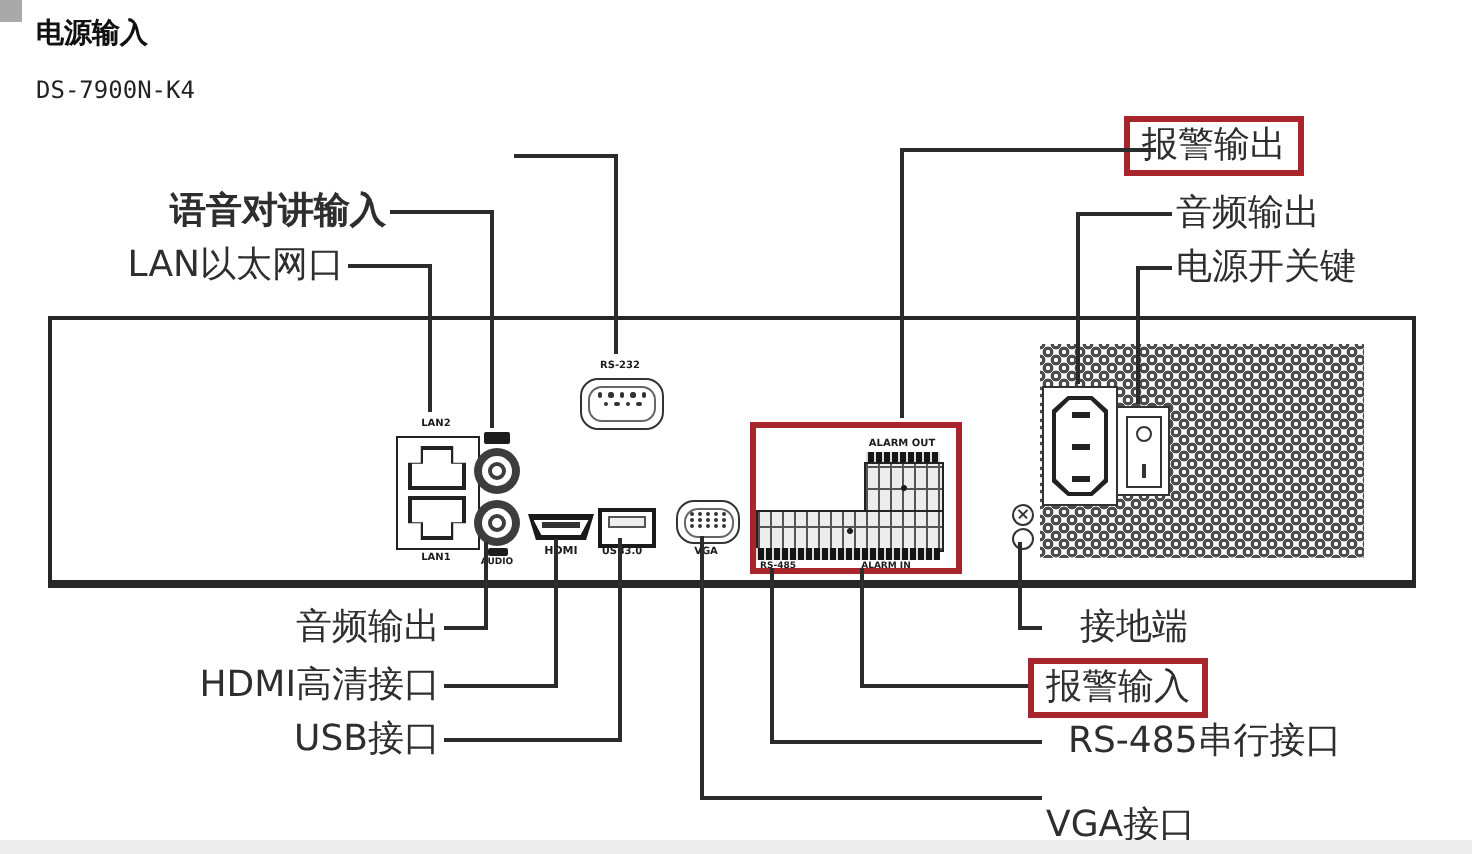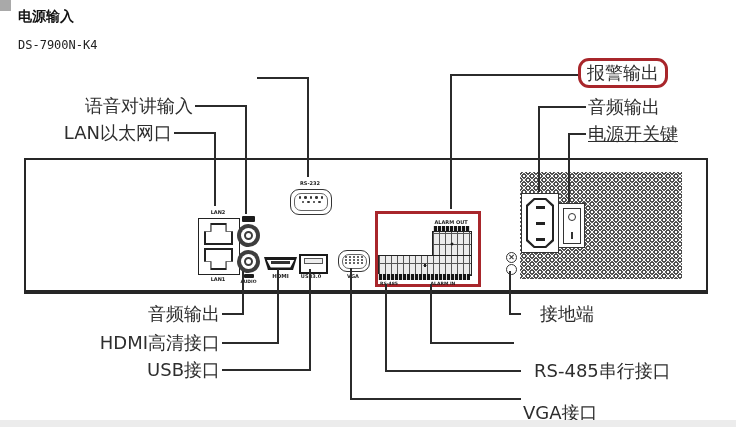--- a/index.html
+++ b/index.html
@@ -184,32 +184,33 @@
     <div class="abs cutout" style="left:532px;top:43px;width:25px;height:43px;">
       <div class="swin">
         <div class="swc"></div>
           <div class="swb"></div>
       </div>
     </div>
     <div class="abs screw x" style="left:480px;top:92px;width:9px;height:9px;"></div>
     <div class="abs screw" style="left:480px;top:104px;width:9px;height:9px;"></div>
   </div>
 
-  <div class="co" style="right:543px;top:96px;">语音对讲输入</div>
+  <div class="co" style="right:543px;top:96px;font-weight:bold;">语音对讲输入</div>
   <div class="co" style="right:564px;top:123px;">LAN以太网口</div>
 
-  <div class="co red" style="left:578px;top:58px;border-radius:11px;">报警输出</div>
+  <div class="co red" style="left:562px;top:58px;">报警输出</div>
   <div class="co" style="left:588px;top:97px;">音频输出</div>
-  <div class="co" style="left:588px;top:124px;text-decoration:underline;">电源开关键</div>
+  <div class="co" style="left:588px;top:124px;">电源开关键</div>
 
   <div class="co" style="right:516px;top:333px;">HDMI高清接口</div>
   <div class="co" style="right:516px;top:304px;">音频输出</div>
   <div class="co" style="right:516px;top:360px;">USB接口</div>
 
   <div class="co" style="left:540px;top:304px;">接地端</div>
+  <div class="co red" style="left:514px;top:329px;">报警输入</div>
   <div class="co" style="left:523px;top:361px;margin-left:11px;">RS-485串行接口</div>
   <div class="co" style="left:523px;top:403px;">VGA接口</div>
 
   <div class="line h" style="left:257px;top:77px;width:52px;"></div>
   <div class="line v" style="left:307px;top:77px;height:100px;"></div>
   <div class="line h" style="left:195px;top:105px;width:52px;"></div>
   <div class="line v" style="left:245px;top:105px;height:109px;"></div>
   <div class="line h" style="left:174px;top:132px;width:42px;"></div>
   <div class="line v" style="left:214px;top:132px;height:74px;"></div>
 

